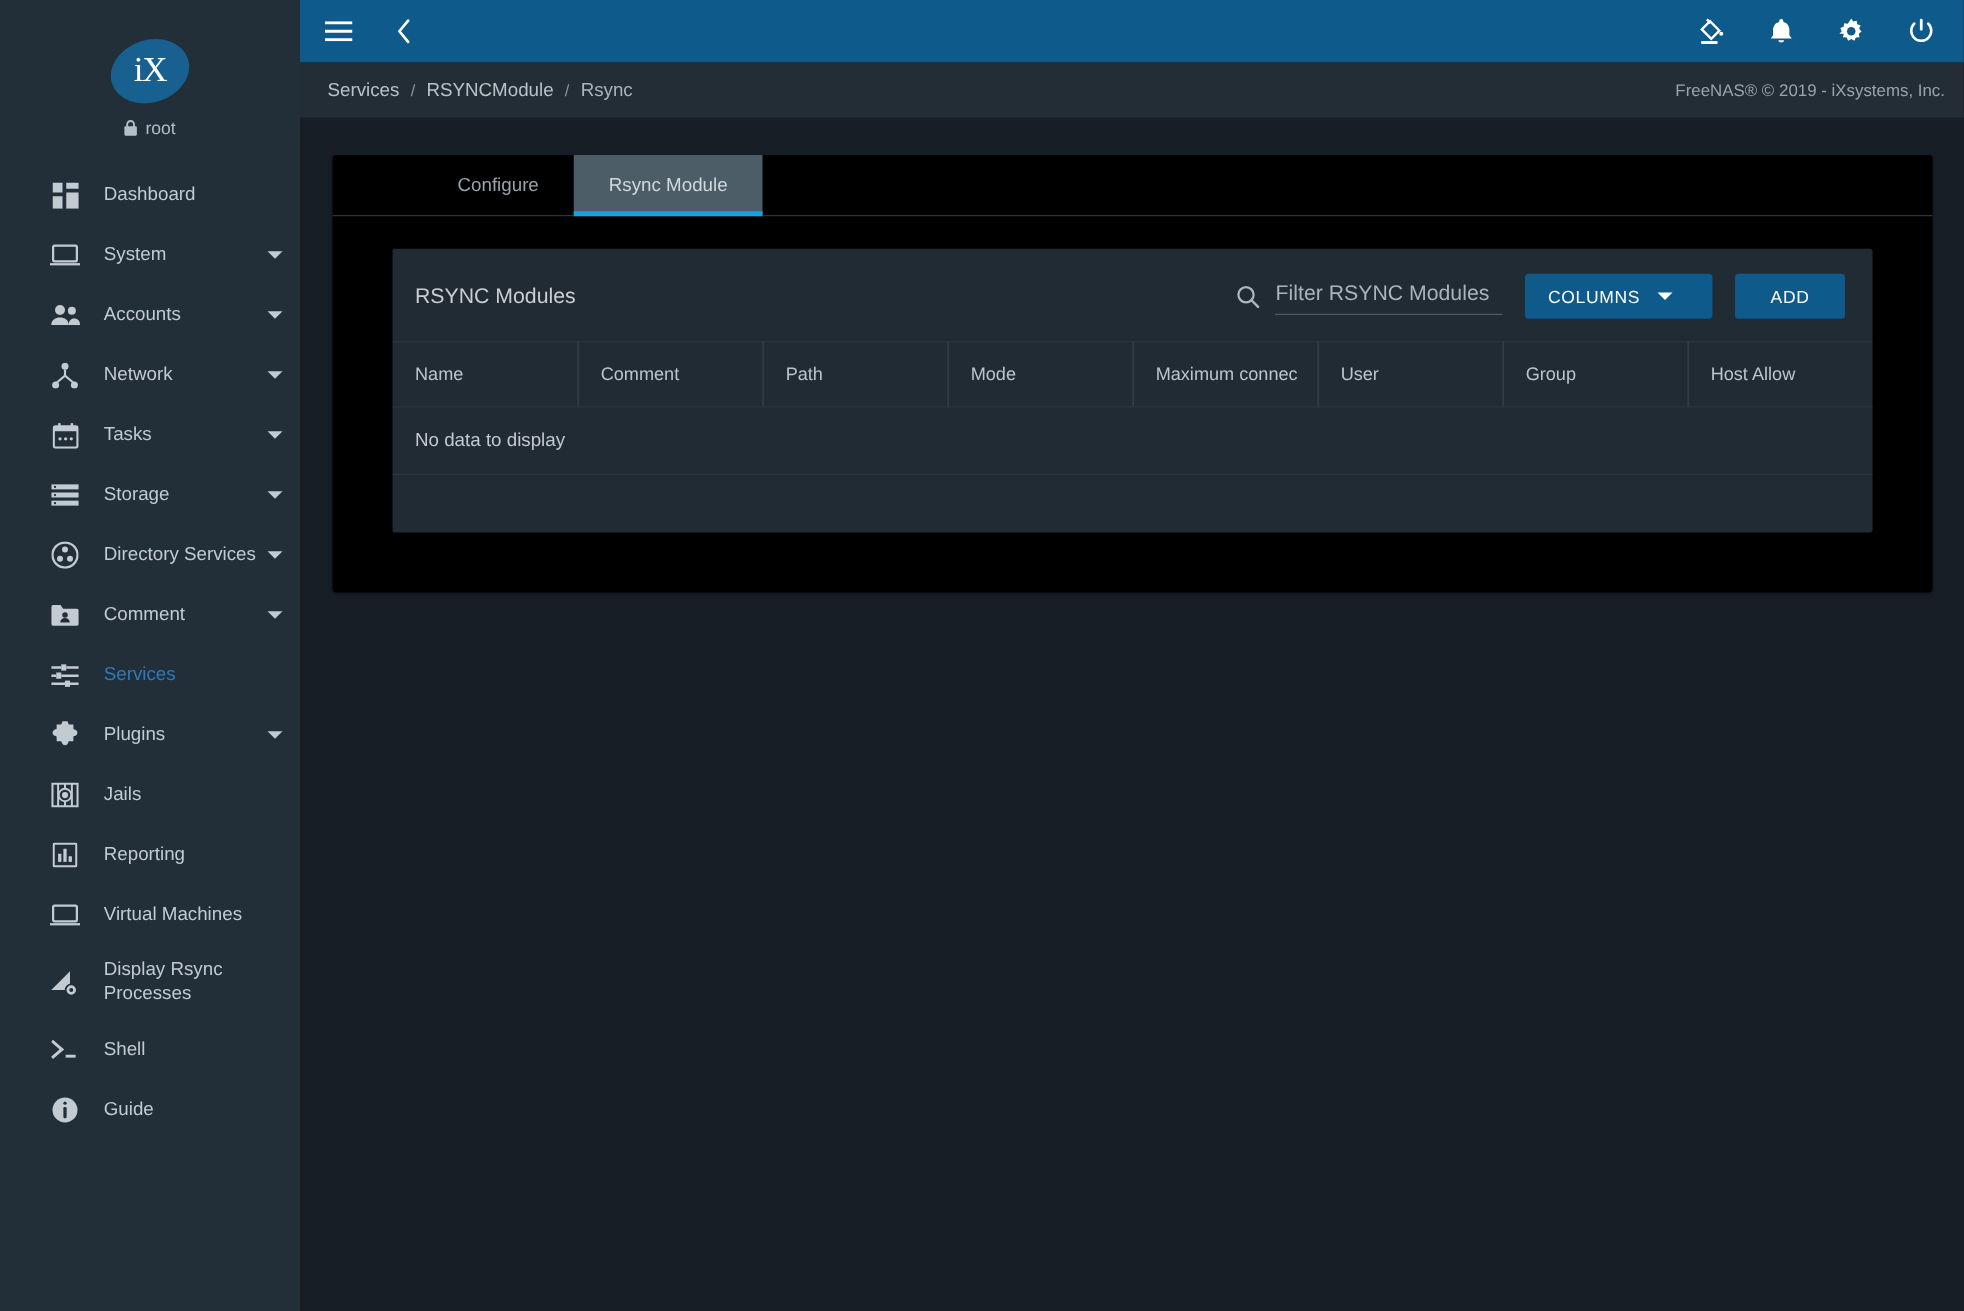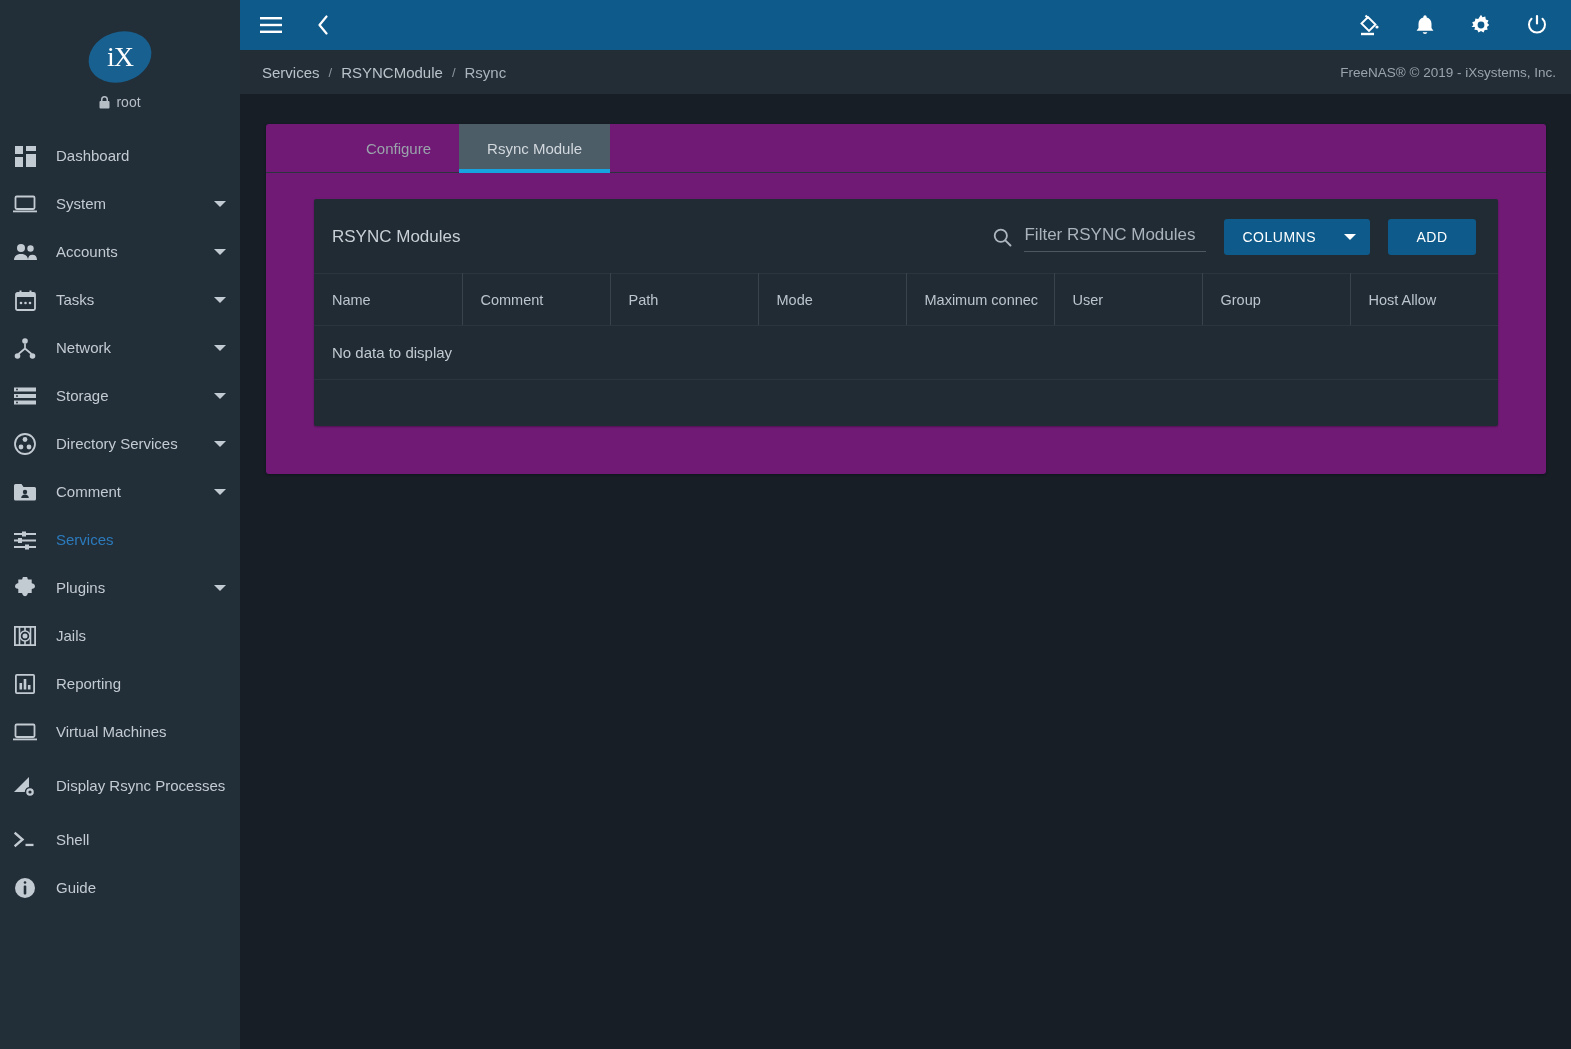--- a/index.html
+++ b/index.html
@@ -90,20 +90,21 @@
   .nav-item {
     height: 48px;
     display: flex;
     align-items: center;
     padding-left: 12px;
     padding-right: 14px;
     color: #c3cbd2;
     font-size: 15px;
     cursor: pointer;
     user-select: none;
+    margin-left: 27px;
   }
   .nav-item.tall { height: 60px; align-items: center; }
   .nav-item.active .nav-label { color: #2b7bbd; }
   .nav-icon {
     width: 26px;
     min-width: 26px;
     height: 24px;
     margin-right: 18px;
     display: flex;
     align-items: center;
@@ -157,21 +158,21 @@
   .copyright {
     margin-left: auto;
     color: #9aa4ad;
     font-size: 13.5px;
     padding-right: 4px;
   }
 
   .content-area { flex: 1; padding: 30px 26px 0 26px; overflow: hidden; }
 
   .panel {
-    background: #701a75;
+    background: #000000;
     border-radius: 3px;
     padding: 0;
     width: 1280px;
     box-shadow: 0 1px 3px rgba(0,0,0,0.35);
   }
 
   .tabs {
     display: flex;
     padding-left: 72px;
     border-bottom: 1px solid #2a343e;
@@ -242,21 +243,21 @@
     height: 36px;
     font-size: 14px;
     letter-spacing: 0.5px;
     cursor: pointer;
     font-family: "Liberation Sans", sans-serif;
     display: flex;
     align-items: center;
     justify-content: center;
     padding: 0 18px;
   }
-  .btn-columns { gap: 28px; padding: 0 14px 0 18px; min-width: 126px; }
+  .btn-columns { gap: 14px; padding: 0 32px 0 18px; min-width: 126px; }
   .btn-add { min-width: 88px; }
   .btn-caret {
     width: 0; height: 0;
     border-left: 6px solid transparent;
     border-right: 6px solid transparent;
     border-top: 6px solid #ffffff;
   }
 
   table.grid { width: 100%; border-collapse: collapse; table-layout: fixed; }
   table.grid thead th {
@@ -336,44 +337,44 @@
               <path d="M1 17c0-4 3.2-6 7-6s7 2 7 6z" fill="#c3cbd2"></path>
               <path d="M15 17c0-3.4 1.6-5.2 4.4-5.2S24 13.6 24 17z" fill="#c3cbd2"></path>
             </svg>
         </span>
         <span class="nav-label">Accounts</span>
         <span class="caret"></span>
       </div>
 
       <div class="nav-item">
         <span class="nav-icon">
+          <svg width="22" height="21" viewBox="0 0 22 21">
+              <circle cx="11" cy="3" r="2.8" fill="#c3cbd2"></circle>
+              <circle cx="3.5" cy="18" r="2.8" fill="#c3cbd2"></circle>
+              <circle cx="18.5" cy="18" r="2.8" fill="#c3cbd2"></circle>
+              <path d="M11 5.5v5M11 10.5L4.5 16M11 10.5L17.5 16" stroke="#c3cbd2" stroke-width="1.7" fill="none"></path>
+            </svg>
+        </span>
+        <span class="nav-label">Network</span>
+        <span class="caret"></span>
+      </div>
+
+      <div class="nav-item">
+        <span class="nav-icon">
           <svg width="21" height="21" viewBox="0 0 21 21">
               <rect x="1" y="3" width="19" height="17" rx="1.5" fill="none" stroke="#c3cbd2" stroke-width="1.8"></rect>
               <rect x="1" y="3" width="19" height="4" fill="#c3cbd2"></rect>
               <rect x="4.5" y="0.5" width="2" height="4" fill="#c3cbd2"></rect>
               <rect x="14.5" y="0.5" width="2" height="4" fill="#c3cbd2"></rect>
               <circle cx="6" cy="13" r="1.3" fill="#c3cbd2"></circle>
               <circle cx="10.5" cy="13" r="1.3" fill="#c3cbd2"></circle>
               <circle cx="15" cy="13" r="1.3" fill="#c3cbd2"></circle>
             </svg>
         </span>
         <span class="nav-label">Tasks</span>
-        <span class="caret"></span>
-      </div>
-
-      <div class="nav-item">
-        <span class="nav-icon">
-          <svg width="22" height="21" viewBox="0 0 22 21">
-              <circle cx="11" cy="3" r="2.8" fill="#c3cbd2"></circle>
-              <circle cx="3.5" cy="18" r="2.8" fill="#c3cbd2"></circle>
-              <circle cx="18.5" cy="18" r="2.8" fill="#c3cbd2"></circle>
-              <path d="M11 5.5v5M11 10.5L4.5 16M11 10.5L17.5 16" stroke="#c3cbd2" stroke-width="1.7" fill="none"></path>
-            </svg>
-        </span>
-        <span class="nav-label">Network</span>
         <span class="caret"></span>
       </div>
 
       <div class="nav-item">
         <span class="nav-icon">
           <svg width="22" height="18" viewBox="0 0 22 18">
               <rect x="0" y="0.5" width="22" height="4" fill="#c3cbd2"></rect>
               <rect x="0" y="7" width="22" height="4" fill="#c3cbd2"></rect>
               <rect x="0" y="13.5" width="22" height="4" fill="#c3cbd2"></rect>
               <circle cx="3" cy="2.5" r="0.9" fill="#222e38"></circle>

